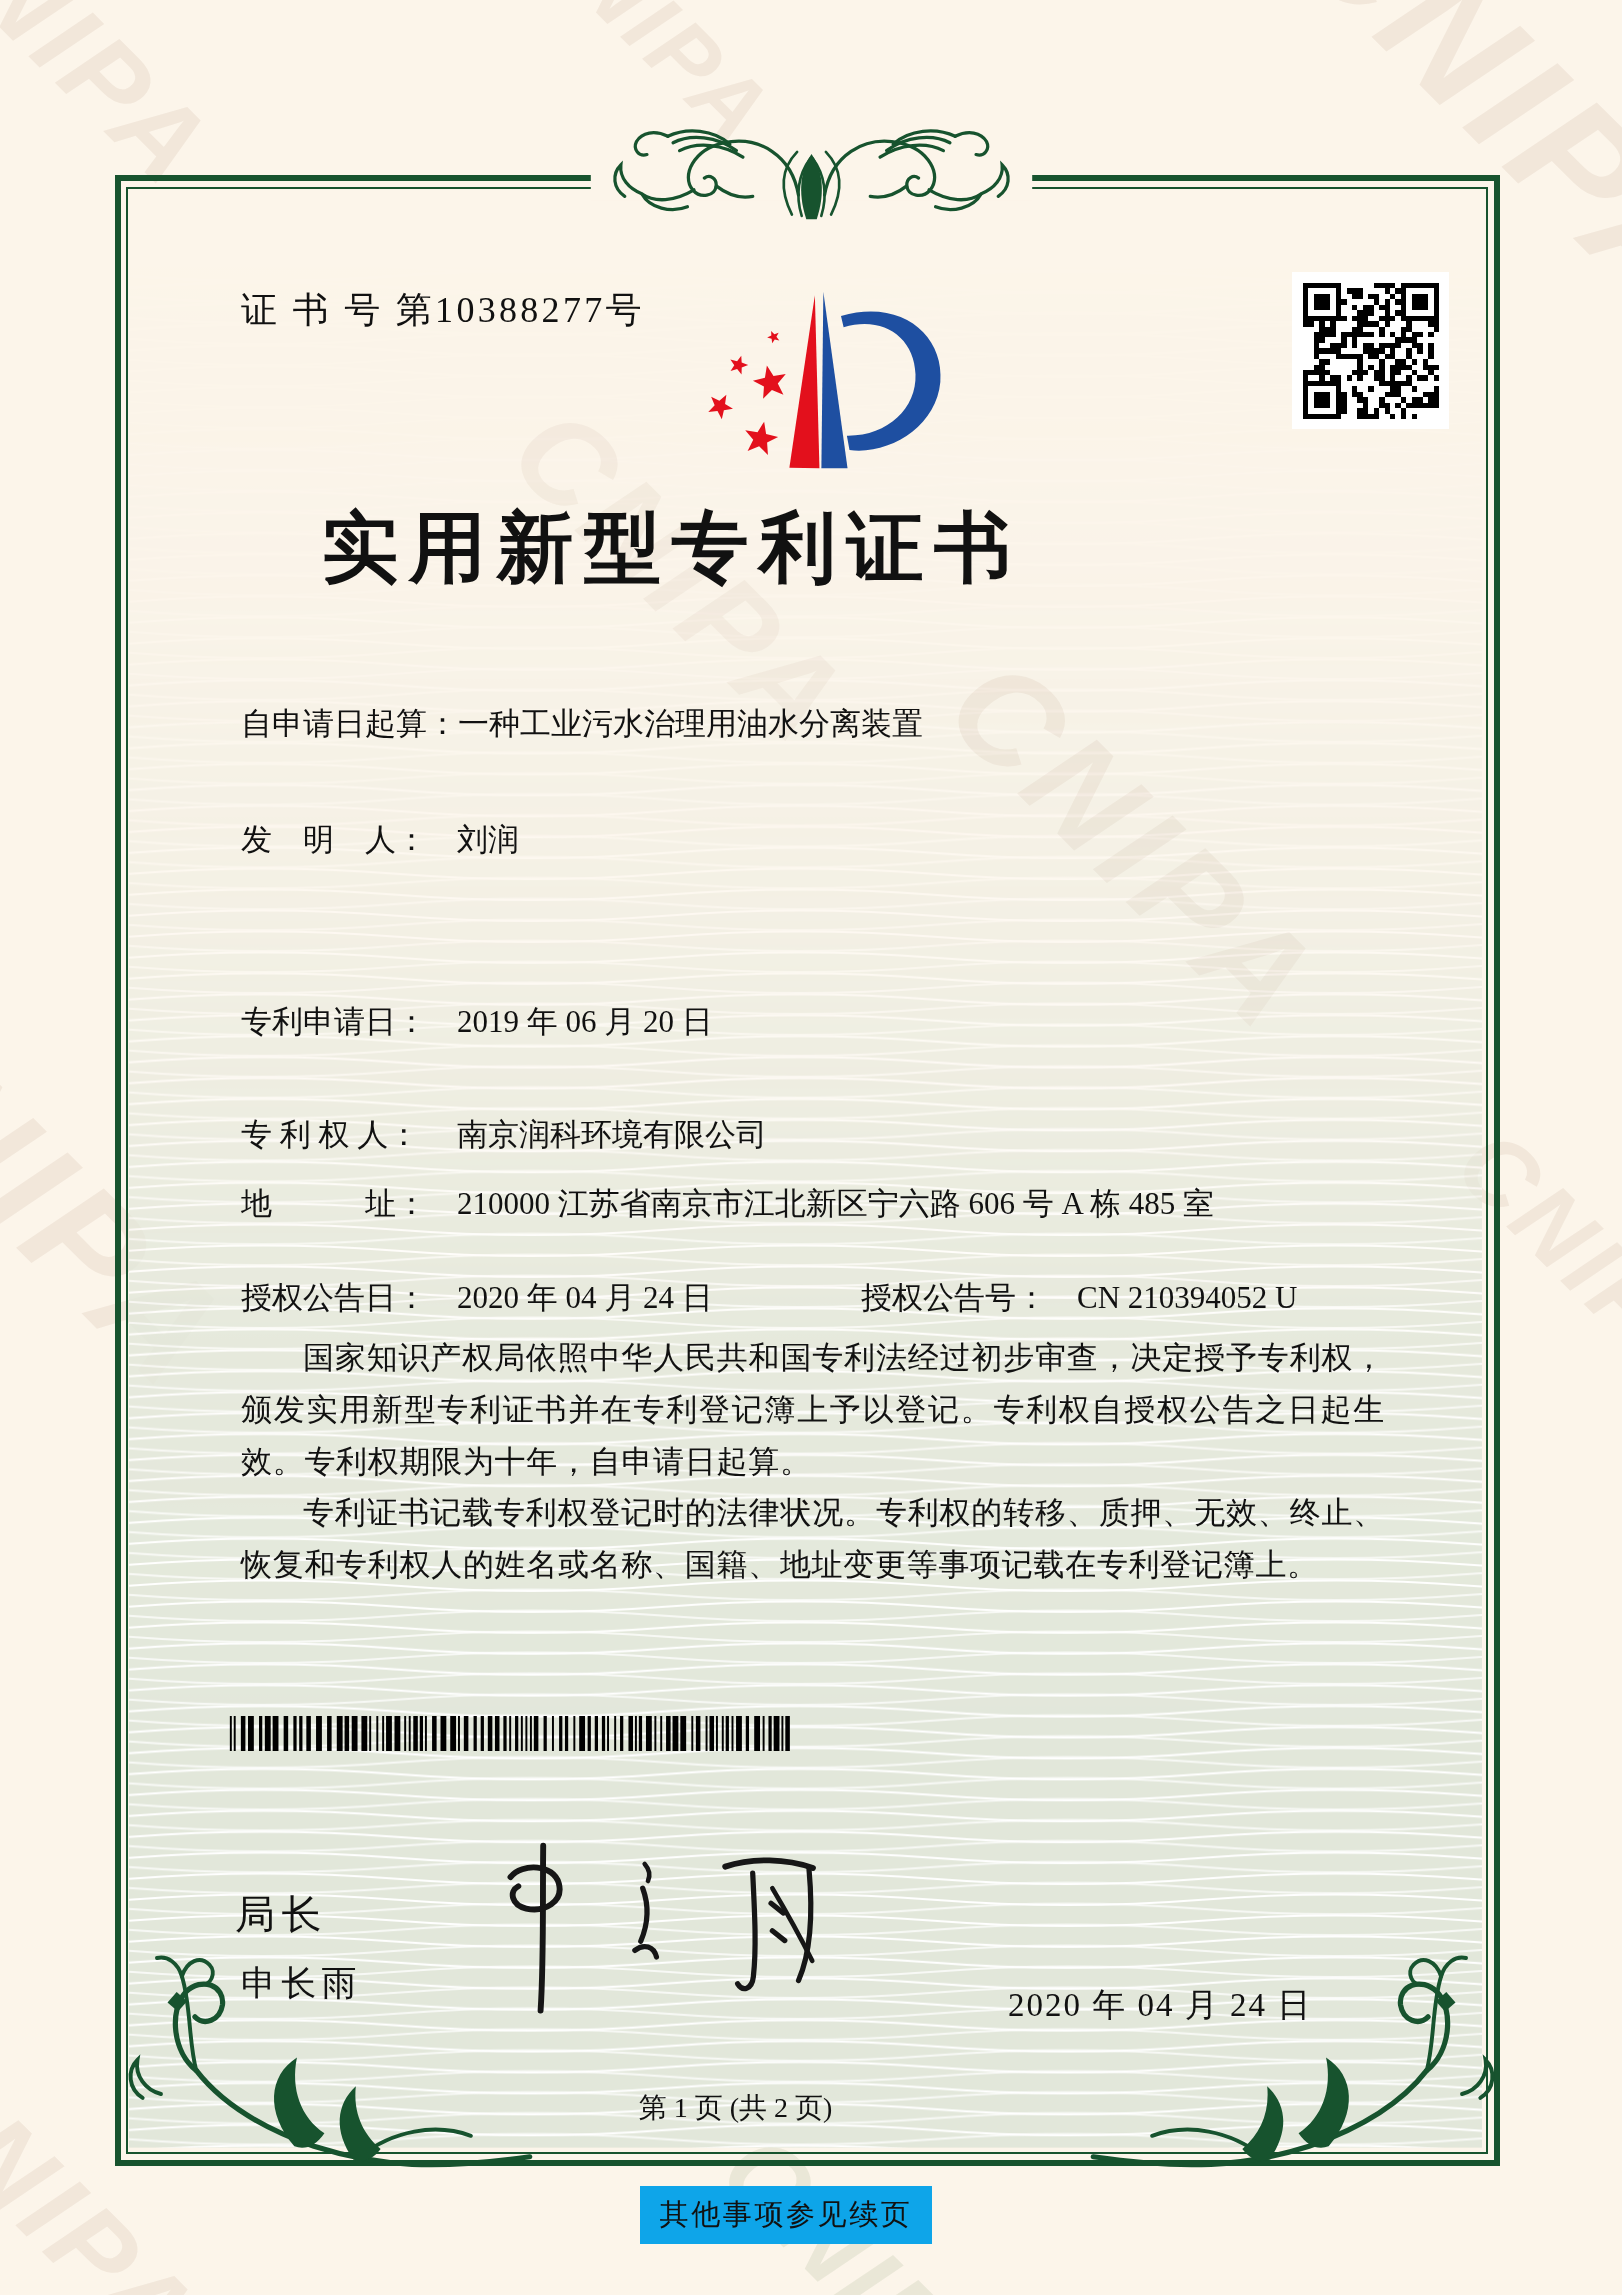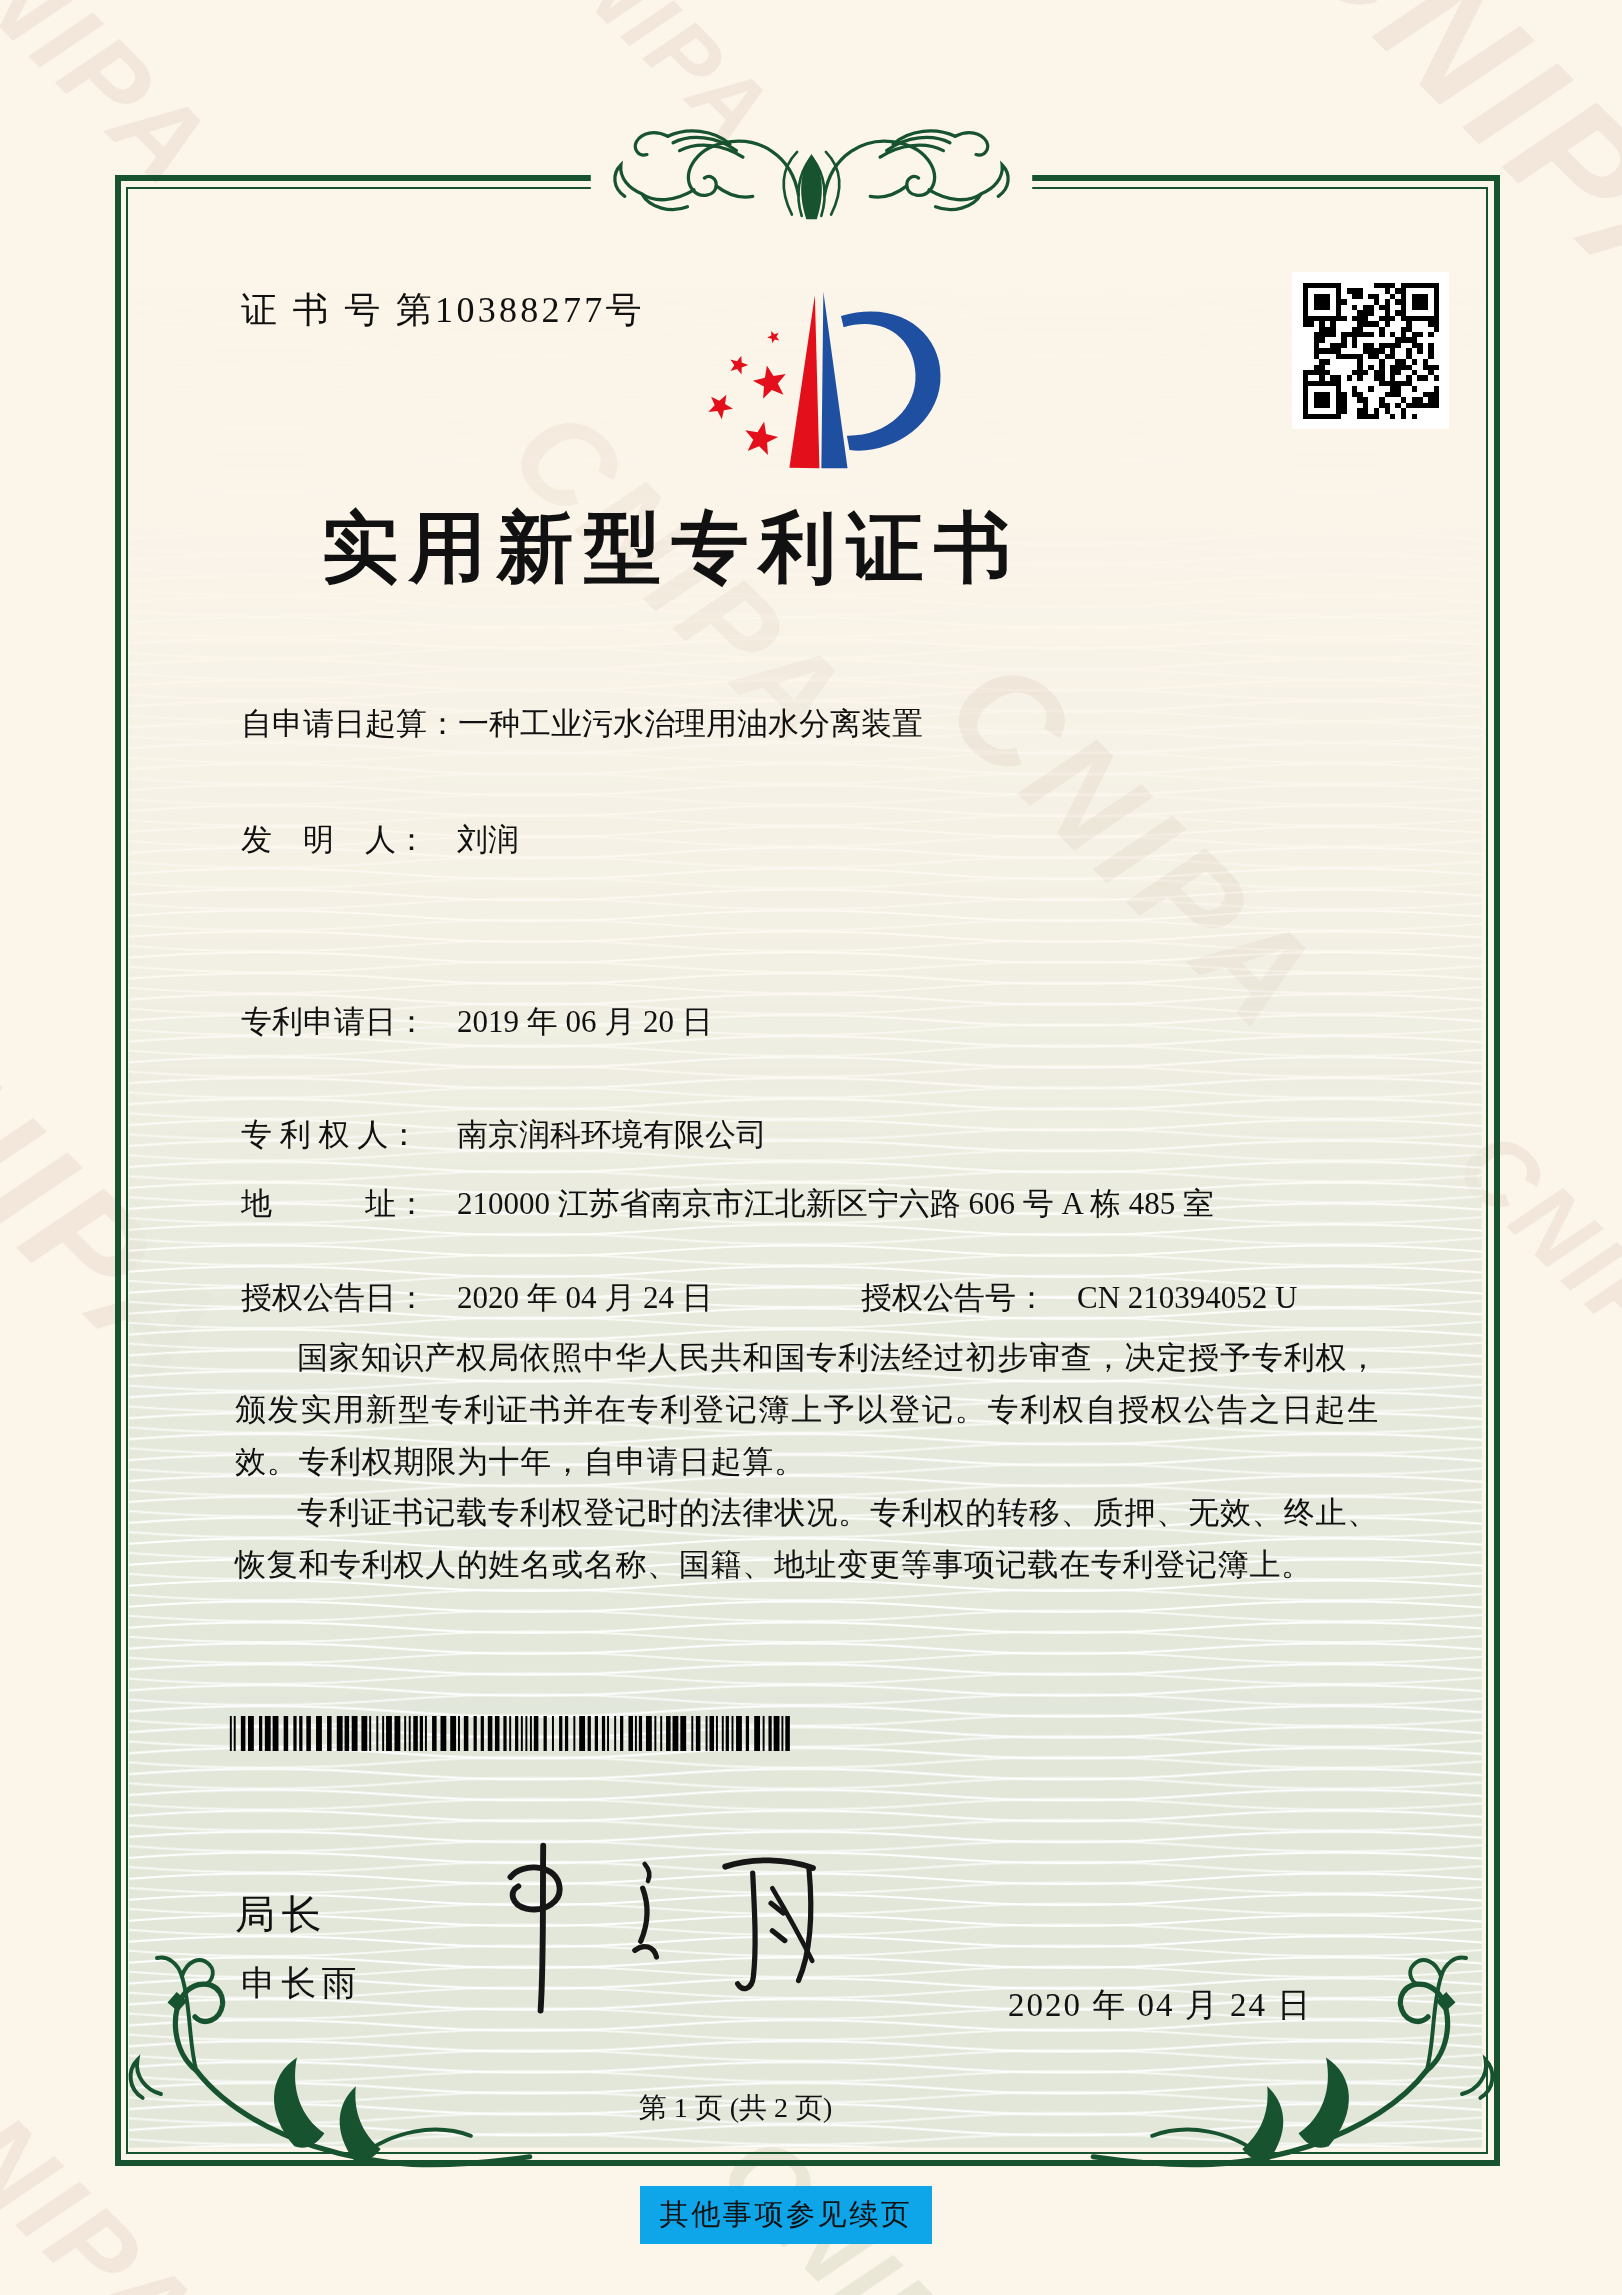--- a/index.html
+++ b/index.html
@@ -29,21 +29,21 @@
   .logo{position:absolute; left:697px; top:254px;}
   .qr-box{position:absolute; left:1292px; top:272px; width:157px; height:157px;
     background:#ffffff; display:flex; align-items:center; justify-content:center;}
   .title{position:absolute; left:0; top:497px; width:1343px; text-align:center;
     font-size:77px; font-weight:700; letter-spacing:10.5px;}
   
   .row{position:absolute; left:241px; font-size:31px; white-space:nowrap;}
   .row .lab{display:inline-block; min-width:216px;}
   .row2{position:absolute; font-size:31px; white-space:nowrap;}
   
-  .para{position:absolute; left:235px; width:1144px; font-size:31px; line-height:52px;
+  .para{position:absolute; left:241px; width:1144px; font-size:31px; line-height:52px;
     text-indent:62px; text-align:justify; letter-spacing:0.7px;}
   
   .barcode{position:absolute; left:227px; top:1716px;}
   .signer-title{position:absolute; left:235px; top:1887px; font-size:40px; letter-spacing:6.5px;}
   .signer-name{position:absolute; left:241px; top:1960px; font-size:35px; letter-spacing:5.2px;}
   .sig{position:absolute; left:445px; top:1826px;}
   .issue-date{position:absolute; left:1008px; top:1983px; font-size:33px; letter-spacing:2px;}
   .page-info{position:absolute; left:0; top:2089px; width:1471px; text-align:center; font-size:28px;}
   .note{position:absolute; left:640px; top:2186px; background:#0ea5e9; padding:9.2px 19.6px;
     font-size:29px; letter-spacing:2.6px;text-align:right;}

